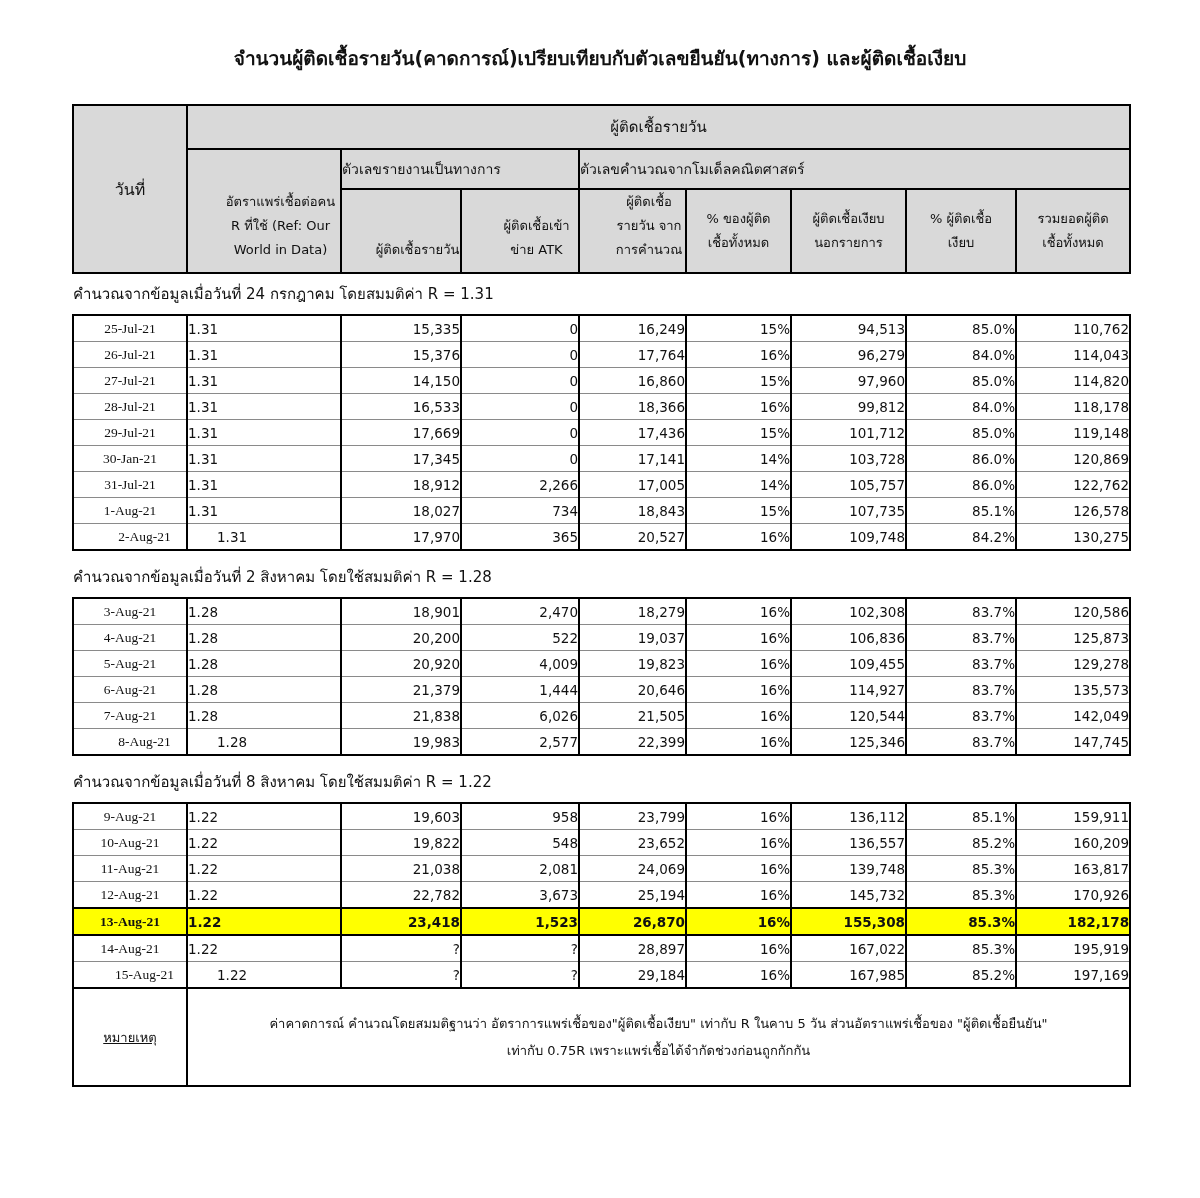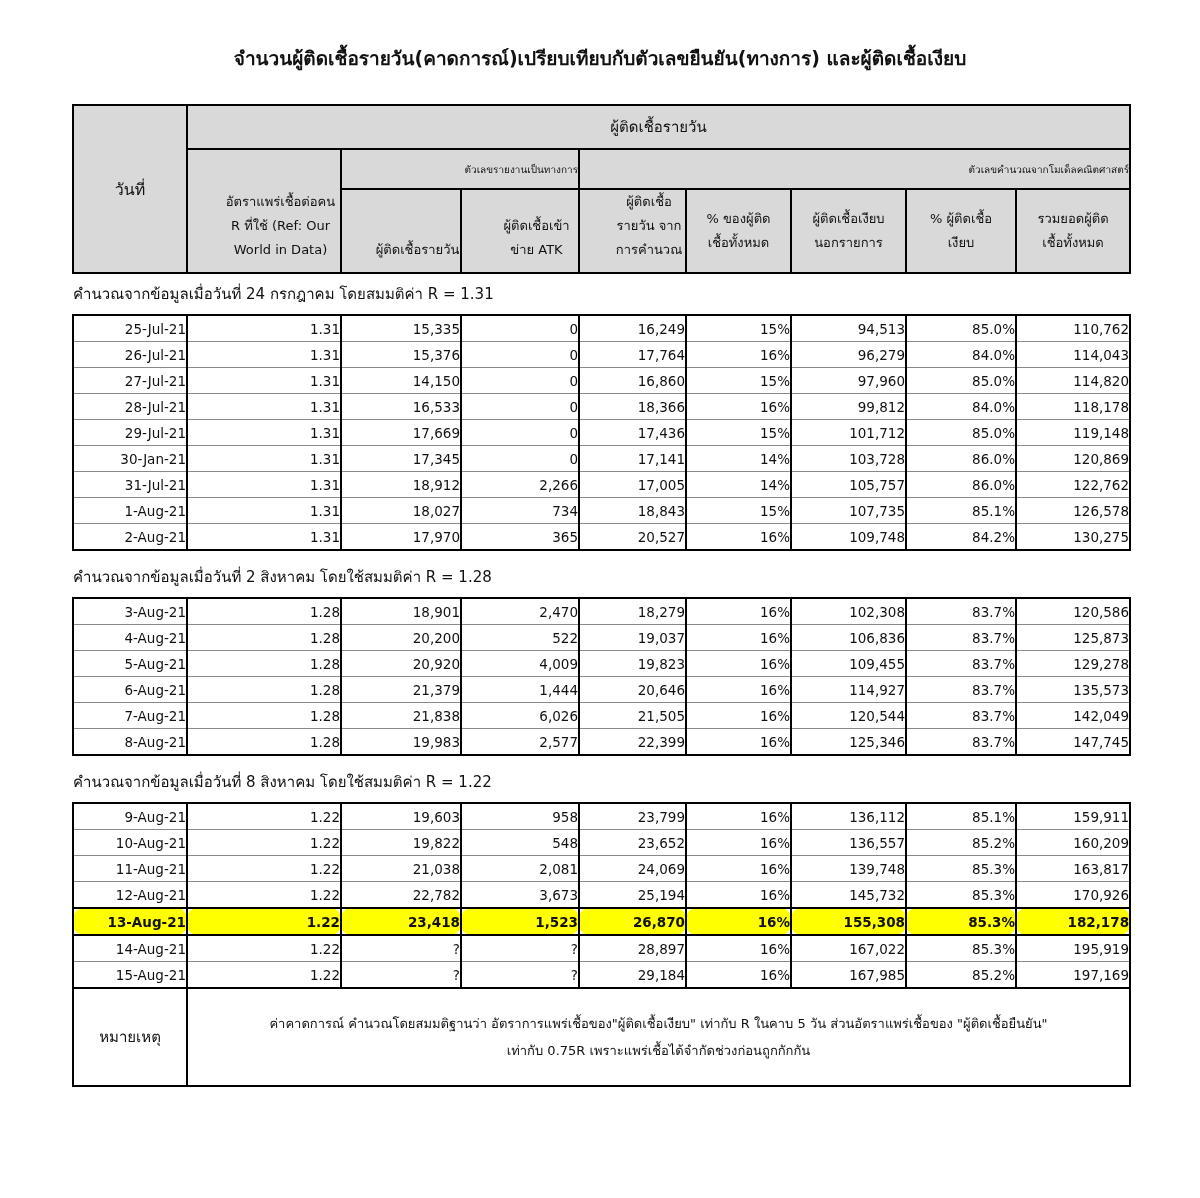--- a/index.html
+++ b/index.html
@@ -66,23 +66,23 @@
     background: #d9d9d9;
     border: 2px solid #000000;
     text-align: center;
     vertical-align: middle;
     font-size: 16px;
     color: #111;
   }
   .hdr-group {
     background: #d9d9d9;
     border: 2px solid #000000;
-    text-align: right;
+    text-align: left;
     vertical-align: middle;
-    font-size: 10px;
+    font-size: 14px;
     height: 38px;
     color: #111;
   }
   .hdr-cell {
     background: #d9d9d9;
     border: 2px solid #000000;
     text-align: center;
     vertical-align: middle;
     font-size: 13px;
     line-height: 1.85;
@@ -121,44 +121,44 @@
     border-right: 2px solid #000000;
     border-top: 1px solid #8a8a8a;
     border-bottom: 1px solid #8a8a8a;
     font-size: 13.5px;
     background: #ffffff;
     color: #111;
   }
   .data-row.first td { border-top: 2px solid #000000; }
   .data-row.last  td { border-bottom: 2px solid #000000; padding-left: 29px; }
 
-  .c-date  { text-align: right; }
+  .c-date  { text-align: center; font-family: Liberation Serif, serif; }
   .c-num   { text-align: right; padding-right: 12px; }
   .c-pct   { text-align: right; padding-right: 12px; }
-  .c-r     { text-align: right; }
+  .c-r     { text-align: left; }
 
   .data-row.hl td {
     background: #ffff00;
     font-weight: bold;
     border-top: 2px solid #000000;
     border-bottom: 2px solid #000000;
-    border-radius: 10px;
   }
 
   
   .note-row td {
     border: 2px solid #000000;
     background: #ffffff;
     height: 96px;
     vertical-align: middle;
     color: #111;
   }
   .note-label {
     text-align: center;
-    font-size: 15px;
+    font-size: 13px;
+    text-decoration: underline;
   }
   .note-text {
     text-align: center;
     font-size: 13px;
     line-height: 2.1;
     padding: 6px 10px 6px 14px;
     vertical-align: top;
   }
   .note-text .ln { display: block; }
 </style>

